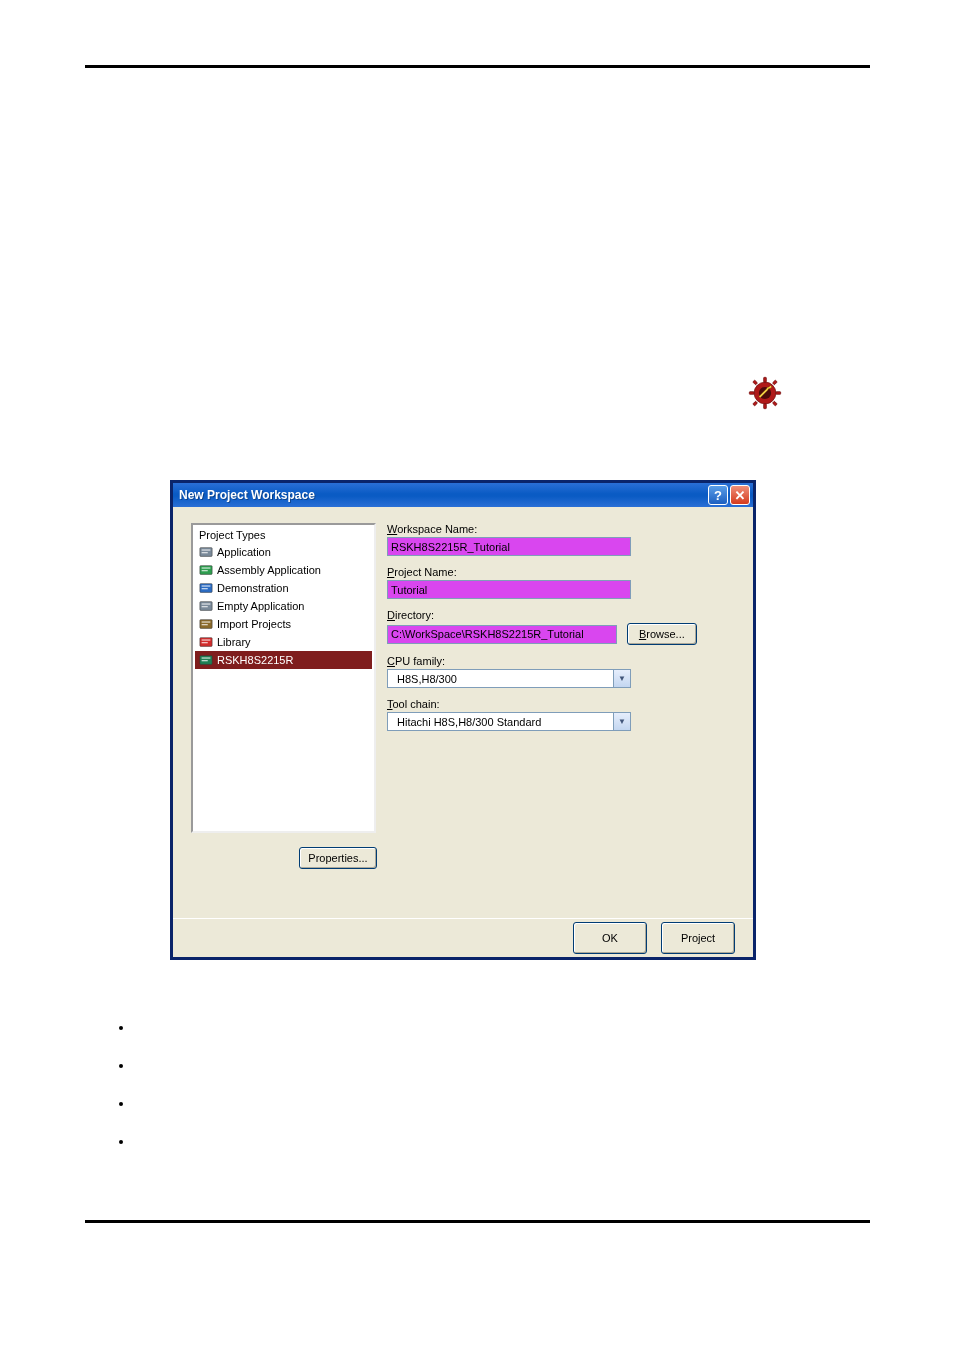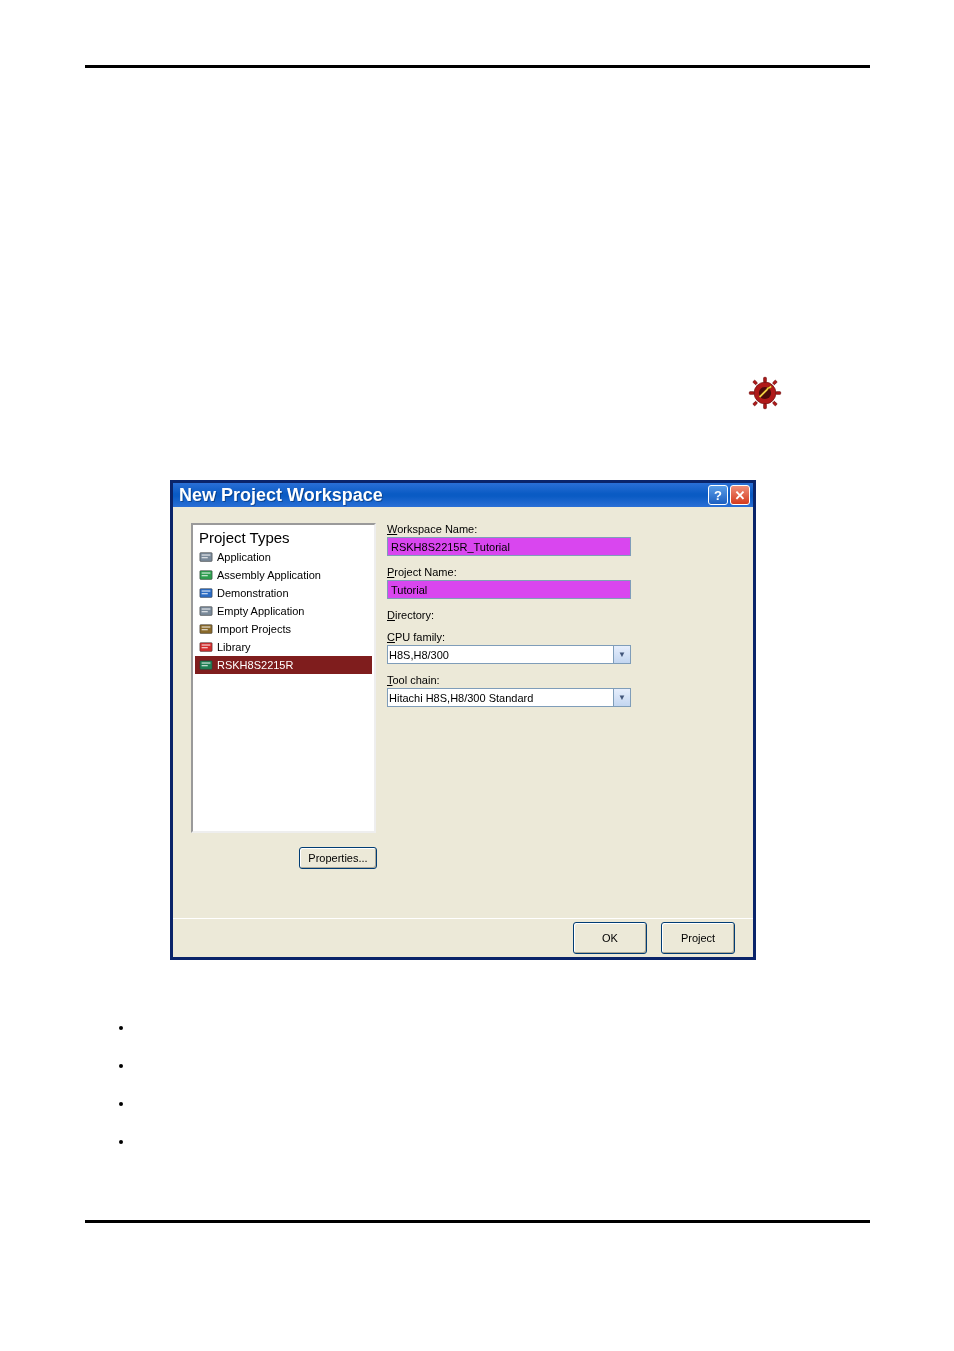--- a/index.html
+++ b/index.html
@@ -56,21 +56,21 @@
     height: 24px;
     background: linear-gradient(to bottom, #2a6fd6 0%, #0a5bc4 45%, #0a5bc4 55%, #2a6fd6 100%);
     display: flex;
     align-items: center;
     justify-content: space-between;
     padding: 0 3px 0 6px;
     color: #fff;
   }
   .titlebar-title {
     font-weight: bold;
-    font-size: 18px;
+    font-size: 12px;
     text-shadow: 1px 1px 0 rgba(0,0,0,0.3);
   }
   .titlebar-buttons { display: flex; gap: 2px; }
   .tb-btn {
     width: 20px;
     height: 20px;
     border-radius: 3px;
     display: flex;
     align-items: center;
     justify-content: center;
@@ -119,21 +119,21 @@
     left: 18px;
     width: 185px;
     height: 310px;
     background: #fff;
     border: 2px inset #eee;
     box-sizing: border-box;
     padding: 2px;
   }
   .project-types-header {
     padding: 2px 4px;
-    font-size: 15px;
+    font-size: 11px;
   }
   .pt-item {
     display: flex;
     align-items: center;
     gap: 4px;
     padding: 1px 4px;
     height: 16px;
     line-height: 16px;
   }
   .pt-item.selected {
@@ -186,21 +186,21 @@
     width: 244px;
     height: 19px;
     border: 1px solid #7f9db9;
     background: #fff;
     box-sizing: border-box;
     display: flex;
     align-items: center;
   }
   .select-value {
     flex: 1 1 auto;
-    padding: 0 1px;
+    padding: 0 9px;
     white-space: nowrap;
     overflow: hidden;
   }
   .select-arrow {
     width: 16px;
     height: 100%;
     background: linear-gradient(to bottom,#e6eefc,#c3d6f0);
     border-left: 1px solid #7f9db9;
     display: flex;
     align-items: center;
@@ -353,20 +353,24 @@
       <button class="win-btn properties-btn">Properties...</button>
 
       <div class="form-area">
         <div class="form-label first"><span class="underline-letter">W</span>orkspace Name:</div>
         <input class="text-input" type="text" value="RSKH8S2215R_Tutorial" style="">
 
         <div class="form-label"><span class="underline-letter">P</span>roject Name:</div>
         <input class="text-input" type="text" value="Tutorial" style="">
 
         <div class="form-label"><span class="underline-letter">D</span>irectory:</div>
+        <div class="dir-row">
+          <input class="text-input" type="text" value="C:\WorkSpace\RSKH8S2215R_Tutorial" style="">
+          <button class="win-btn browse-btn"><span class="underline-letter">B</span>rowse...</button>
+        </div>
 
         <div class="form-label"><span class="underline-letter">C</span>PU family:</div>
         <div class="select-wrap">
           <div class="select-value">H8S,H8/300</div>
           <div class="select-arrow">▼</div>
         </div>
 
         <div class="form-label"><span class="underline-letter">T</span>ool chain:</div>
         <div class="select-wrap">
           <div class="select-value">Hitachi H8S,H8/300 Standard</div>

